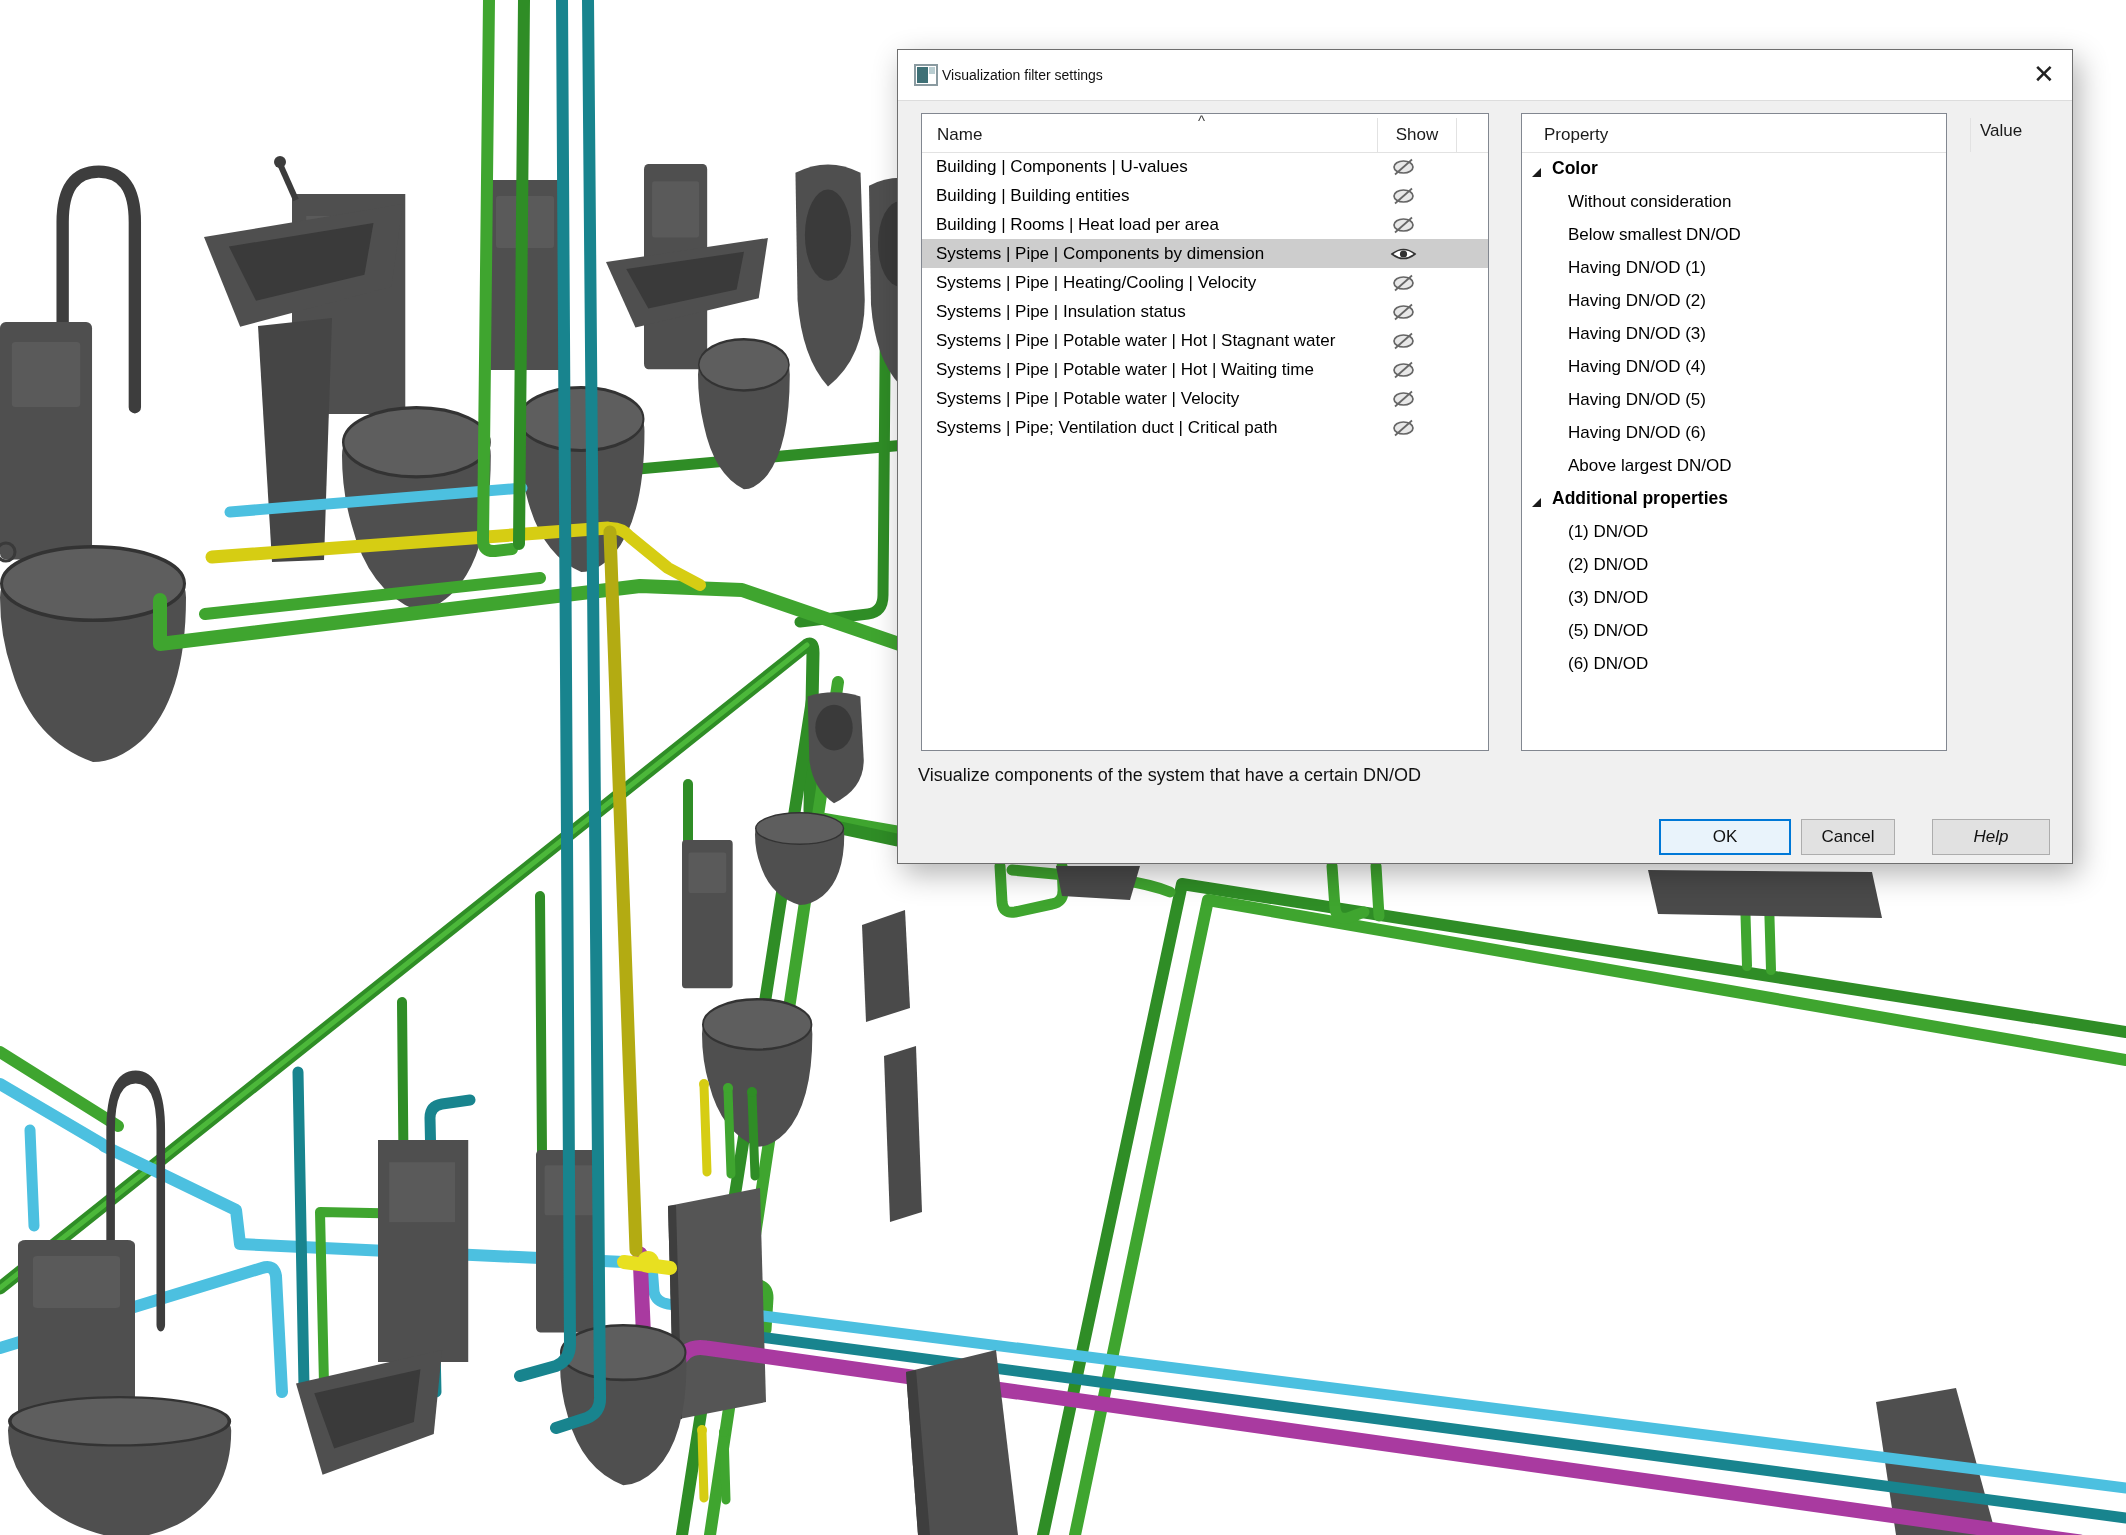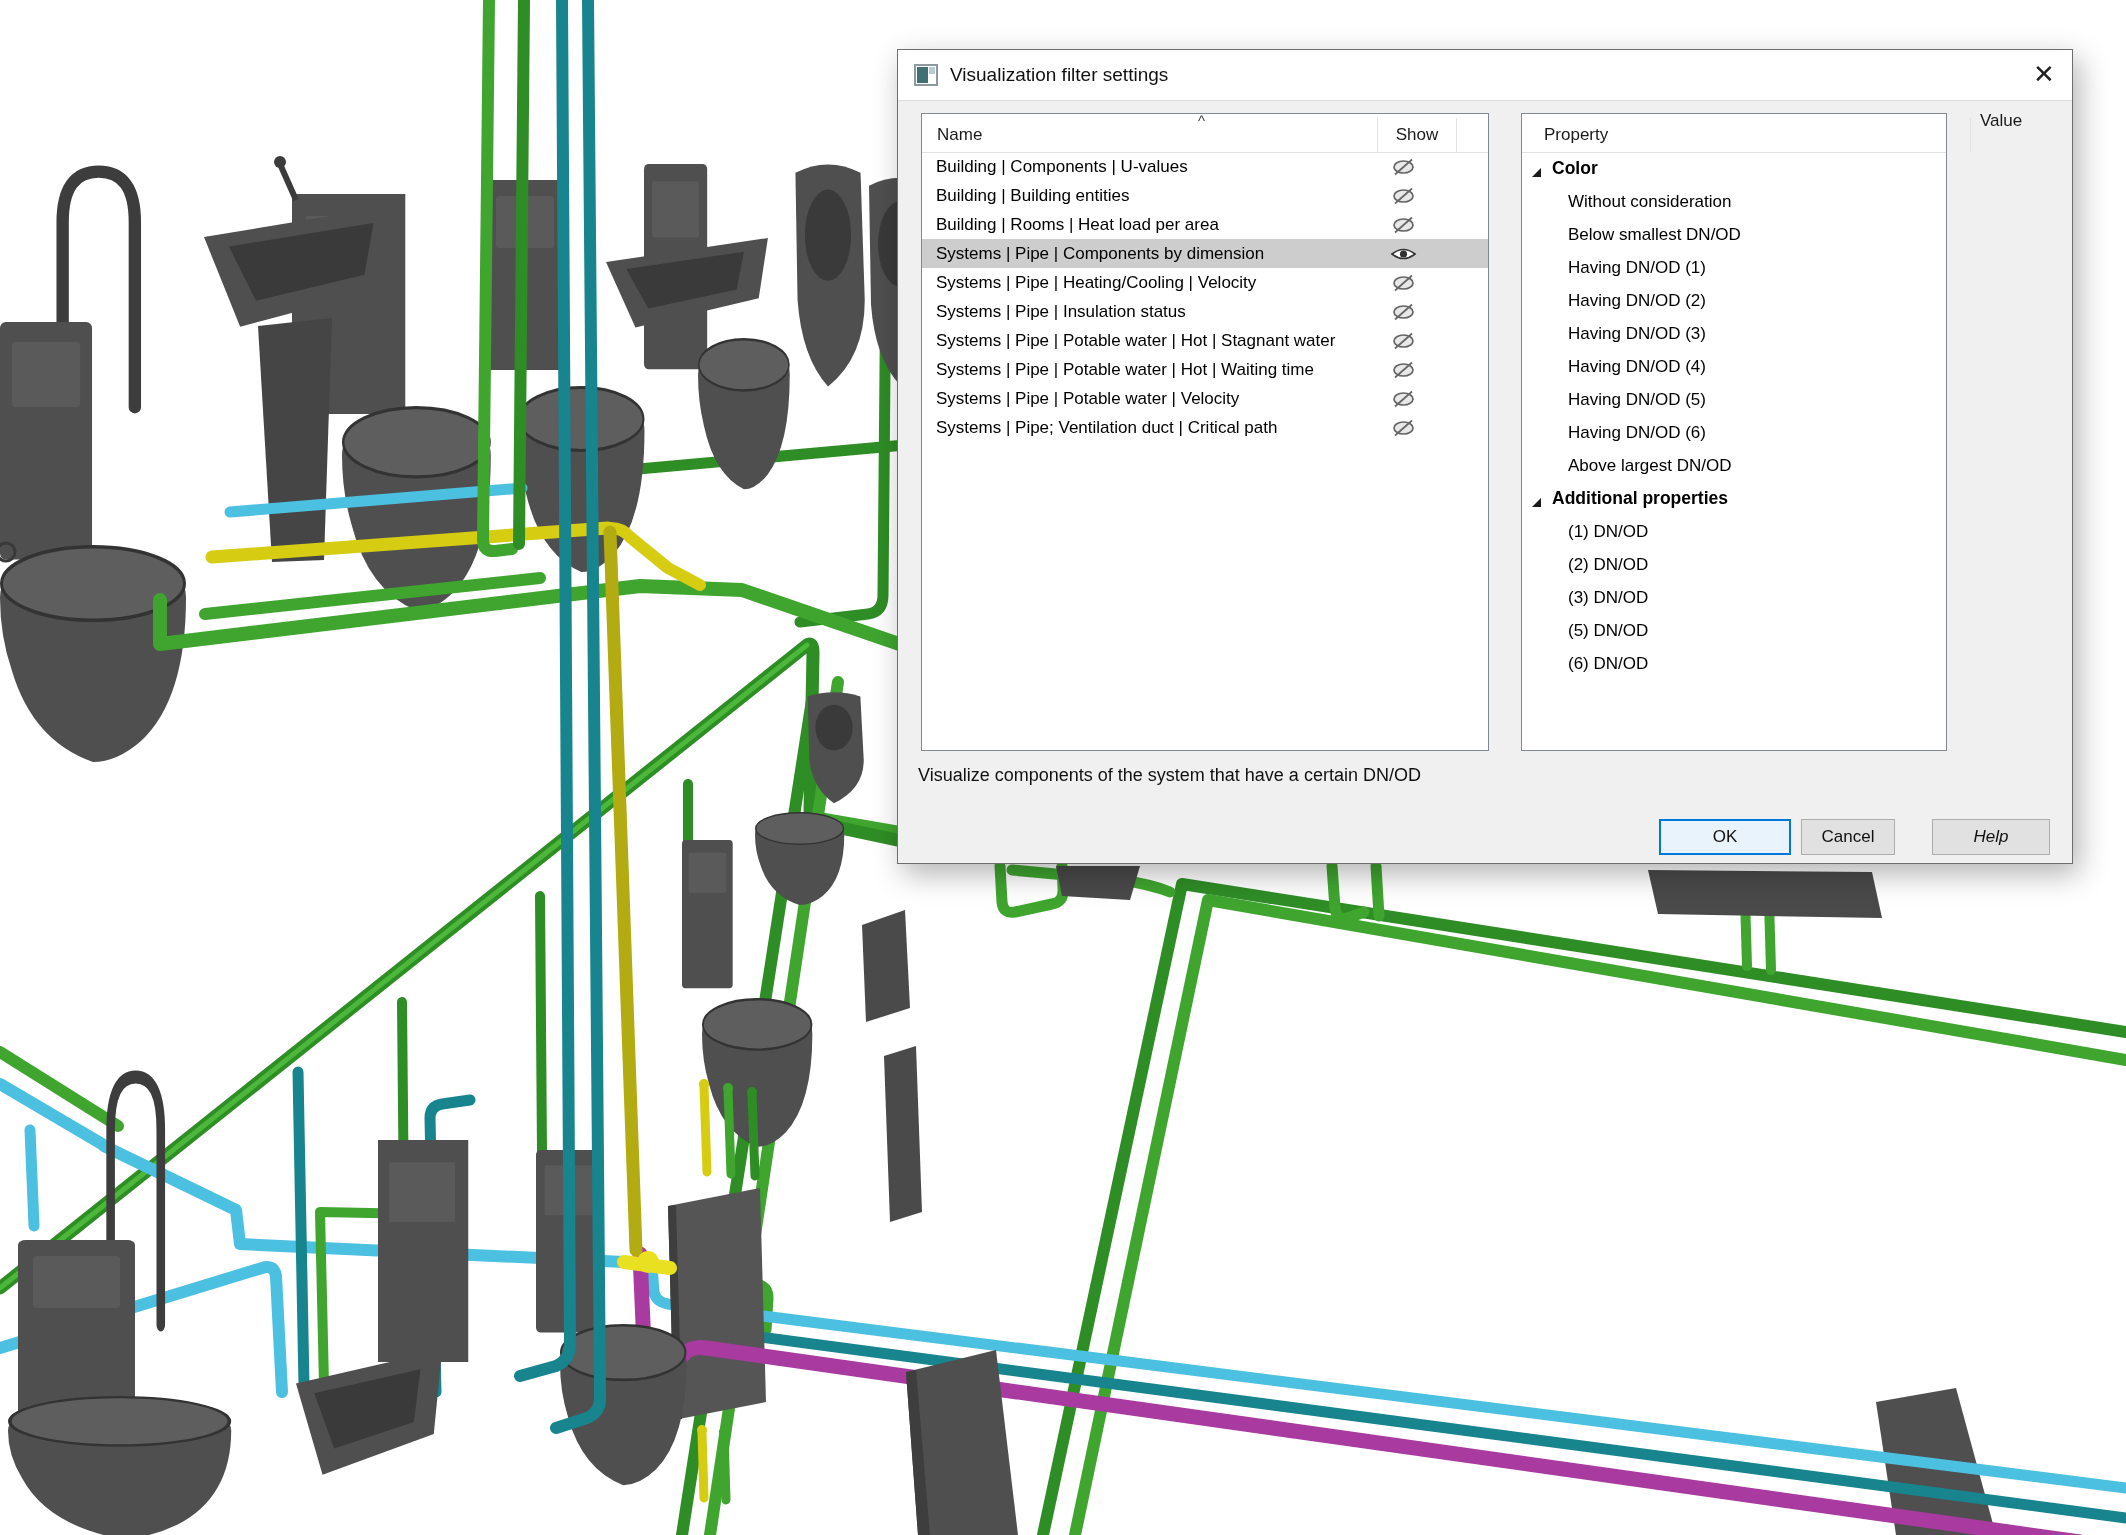--- a/index.html
+++ b/index.html
@@ -16,36 +16,36 @@
   .fx{fill:var(--fixture);} .fxd{fill:var(--fixture-dark);}
   .fxl{fill:var(--fixture-light);} .fxl2{fill:#5a5a5a;} .bar{fill:#4a4a4a;}
 
   
   #dlg{position:absolute;left:897px;top:49px;width:1176px;height:815px;
        background:#f0f0f0;border:1px solid #6e6e6e;box-sizing:border-box;
        box-shadow:6px 10px 28px rgba(0,0,0,.30);}
   .tbar{position:absolute;left:0;top:0;right:0;height:50px;background:#fff;
         border-bottom:1px solid #ddd;display:flex;align-items:center;}
   .ticon{width:24px;height:24px;margin-left:16px;display:inline-block;}
-  .ttitle{margin-left:12px;font-size:19px;color:#111;}
+  .ttitle{margin-left:4px;font-size:14px;color:#111;}
   .xbtn{position:absolute;right:4px;top:2px;width:48px;height:44px;border:none;
         background:transparent;font-size:26px;line-height:44px;color:#222;
         text-align:center;padding:0;cursor:pointer;font-family:inherit;}
   .panel{position:absolute;background:#fff;border:1px solid #828790;box-sizing:border-box;}
   .lpanel{left:23px;top:63px;width:568px;height:638px;}
   .rpanel{left:623px;top:63px;width:426px;height:638px;}
   .lhead,.rhead{position:absolute;left:0;top:0;right:0;height:38px;background:#fff;
         border-bottom:1px solid #e2e2e2;font-size:17px;color:#1a1a1a;}
   .hname{position:absolute;left:15px;bottom:7px;}
   .hshow{position:absolute;left:456px;width:78px;text-align:center;bottom:7px;}
   .sortg{position:absolute;left:276px;top:-2px;font-size:15px;color:#444;}
   .hv{position:absolute;top:4px;bottom:0;width:0;border-left:1px solid #e2e2e2;}
   .hv1{left:455px;} .hv2{left:534px;}
   .hprop{position:absolute;left:22px;bottom:7px;}
-  .hval{position:absolute;left:458px;bottom:21px;}
+  .hval{position:absolute;left:458px;bottom:11px;}
   .hv3{left:448px;}
   #lrows{position:absolute;left:0;top:38px;right:0;bottom:0;overflow:hidden;}
   .lrow{position:relative;height:29px;display:flex;align-items:center;font-size:17px;}
   .lrow.sel{background:#cdcdcd;}
   .lname{margin-left:14px;white-space:nowrap;}
   .leye{position:absolute;left:442px;width:78px;text-align:center;height:20px;}
   #prows{position:absolute;left:0;top:38px;right:0;bottom:0;overflow:hidden;}
   .prow{position:relative;height:33px;display:flex;align-items:center;font-size:17px;}
   .prow .tri{position:absolute;left:9px;top:11px;width:11px;height:11px;}
   .glabel{margin-left:30px;font-weight:bold;font-size:17.5px;}

